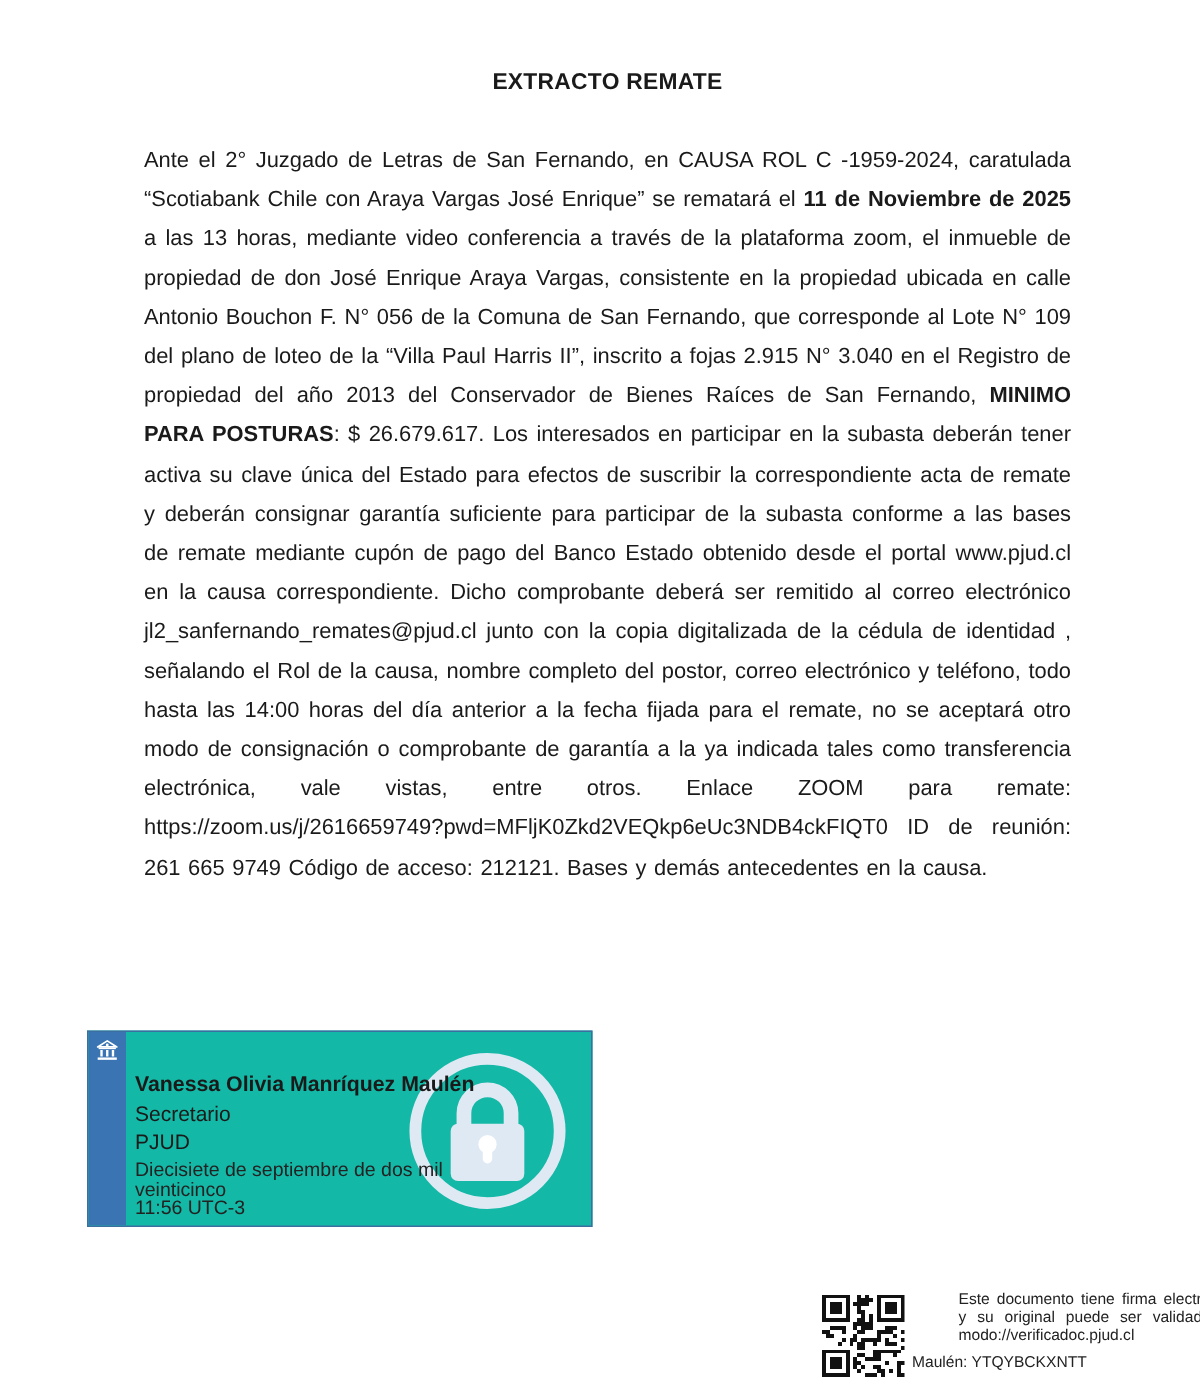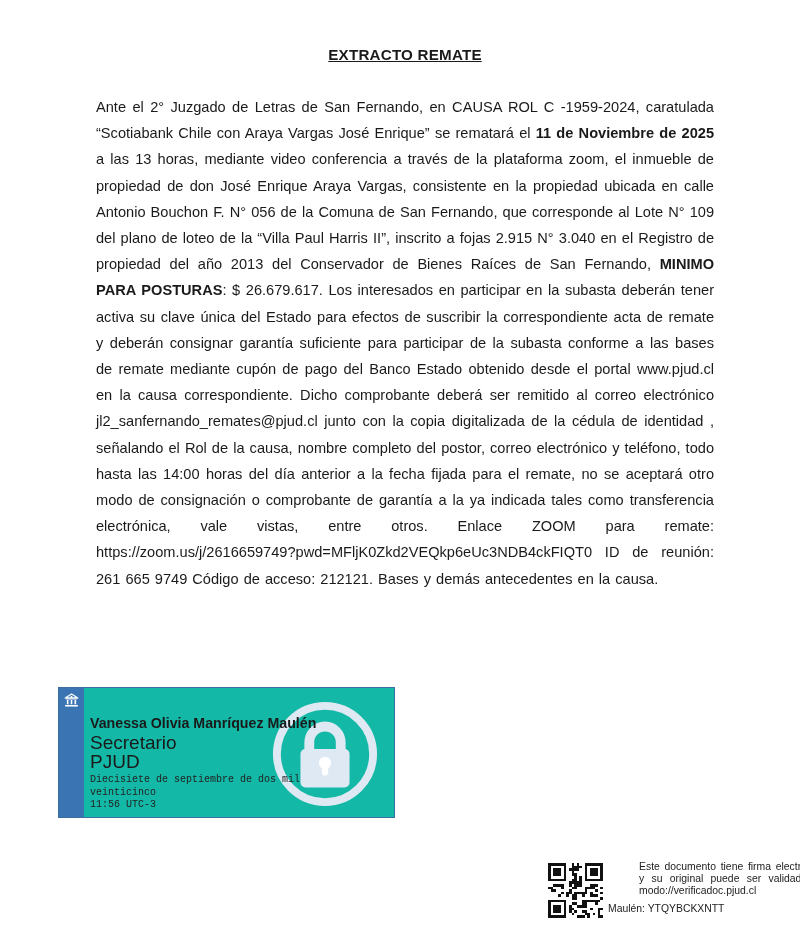--- a/index.html
+++ b/index.html
@@ -14,21 +14,21 @@
     position:relative;
     width:800px;height:930px;
     background:#fff;
     font-family:"Liberation Sans","DejaVu Sans",sans-serif;
     color:var(--ink);
     overflow:hidden;
   }
   .doc-title{
     position:absolute;left:96px;top:46px;width:618px;
     text-align:center;
-    font-size:15.2px;font-weight:bold;letter-spacing:.2px;text-decoration:underline;
+    font-size:15.2px;font-weight:bold;letter-spacing:.2px;
   }
   .body-text{
     position:absolute;left:96px;top:94px;width:618px;
     font-size:14.6px;line-height:26.2px;
     text-align:justify;
     overflow-wrap:anywhere;
     word-spacing:1px;
   }
   .body-text .b{font-weight:bold;margin-top:27px;}
 
@@ -44,22 +44,22 @@
     background:var(--accent);
   }
   .sig-strip svg{position:absolute;left:4px;top:4px;}
   .sig-watermark{
     position:absolute;left:212px;top:12px;width:108px;height:108px;
   }
   .sig-text{
     position:absolute;left:31px;top:26px;width:260px;
   }
   .sig-name{font-size:14.2px;font-weight:bold;line-height:19px;}
-  .sig-role,.sig-inst{font-size:19px;line-height:19px;}
-  .sig-date,.sig-time{font-size:10px;line-height:12.5px;color:#222;font-family:Liberation Mono, monospace;}
+  .sig-role,.sig-inst{font-size:14px;line-height:19px;}
+  .sig-date,.sig-time{font-size:13px;line-height:12.5px;color:#222;}
   .sig-date{margin-top:3px;}
 
   
   .qr{
     position:absolute;left:548px;top:863px;width:55px;height:55px;
     shape-rendering:crispEdges;
   }
   .qr rect{fill:#111;}
   .verify-text{
     position:absolute;left:639px;top:861px;width:187px;

